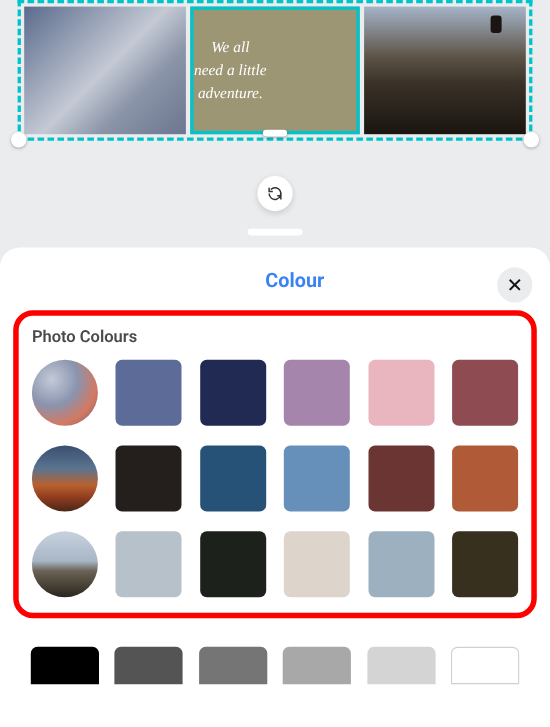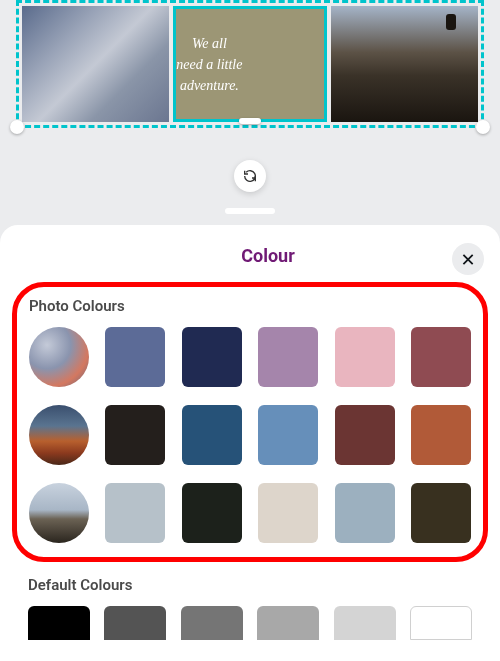--- a/index.html
+++ b/index.html
@@ -112,41 +112,41 @@
       padding: 20px 0 0 0;
     }
     .panel-header {
       position: relative;
       text-align: center;
       margin-bottom: 16px;
     }
     .panel-title {
       font-size: 18px;
       font-weight: 700;
-      color: #701a75;
+      color: #3b82f6;
       padding-left: 36px;
     }
     .close-btn {
       position: absolute;
       right: 16px;
       top: -2px;
       width: 32px;
       height: 32px;
       background: #ebecee;
       border-radius: 50%;
       display: flex;
       align-items: center;
       justify-content: center;
       font-size: 18px;
       color: #0d1216;
     }
     .highlight-box {
       margin: 0 12px 8px 12px;
       border: 5px solid #ff0000;
-      border-radius: 32px;
+      border-radius: 18px;
       padding: 10px 12px 14px 12px;
     }
     .section-title {
       font-size: 15px;
       font-weight: 600;
       color: #4a4a4a;
       margin-bottom: 12px;
     }
     .swatch-row {
       display: flex;
@@ -249,21 +249,20 @@
       <div class="swatch circle circ-hiker"></div>
       <div class="swatch" style="background:#b6c1c9"></div>
       <div class="swatch" style="background:#1c211b"></div>
       <div class="swatch" style="background:#ddd5cb"></div>
       <div class="swatch" style="background:#9cb0bf"></div>
       <div class="swatch" style="background:#38301f"></div>
     </div>
   </div>
 
   <div class="default-section">
-    <div class="section-title">Default Colours</div>
     <div class="default-row">
       <div class="default-swatch" style="background:#000000"></div>
       <div class="default-swatch" style="background:#545454"></div>
       <div class="default-swatch" style="background:#757575"></div>
       <div class="default-swatch" style="background:#a8a8a8"></div>
       <div class="default-swatch" style="background:#d4d4d4"></div>
       <div class="default-swatch white-sw" style="background:#ffffff"></div>
     </div>
   </div>
 </div>

